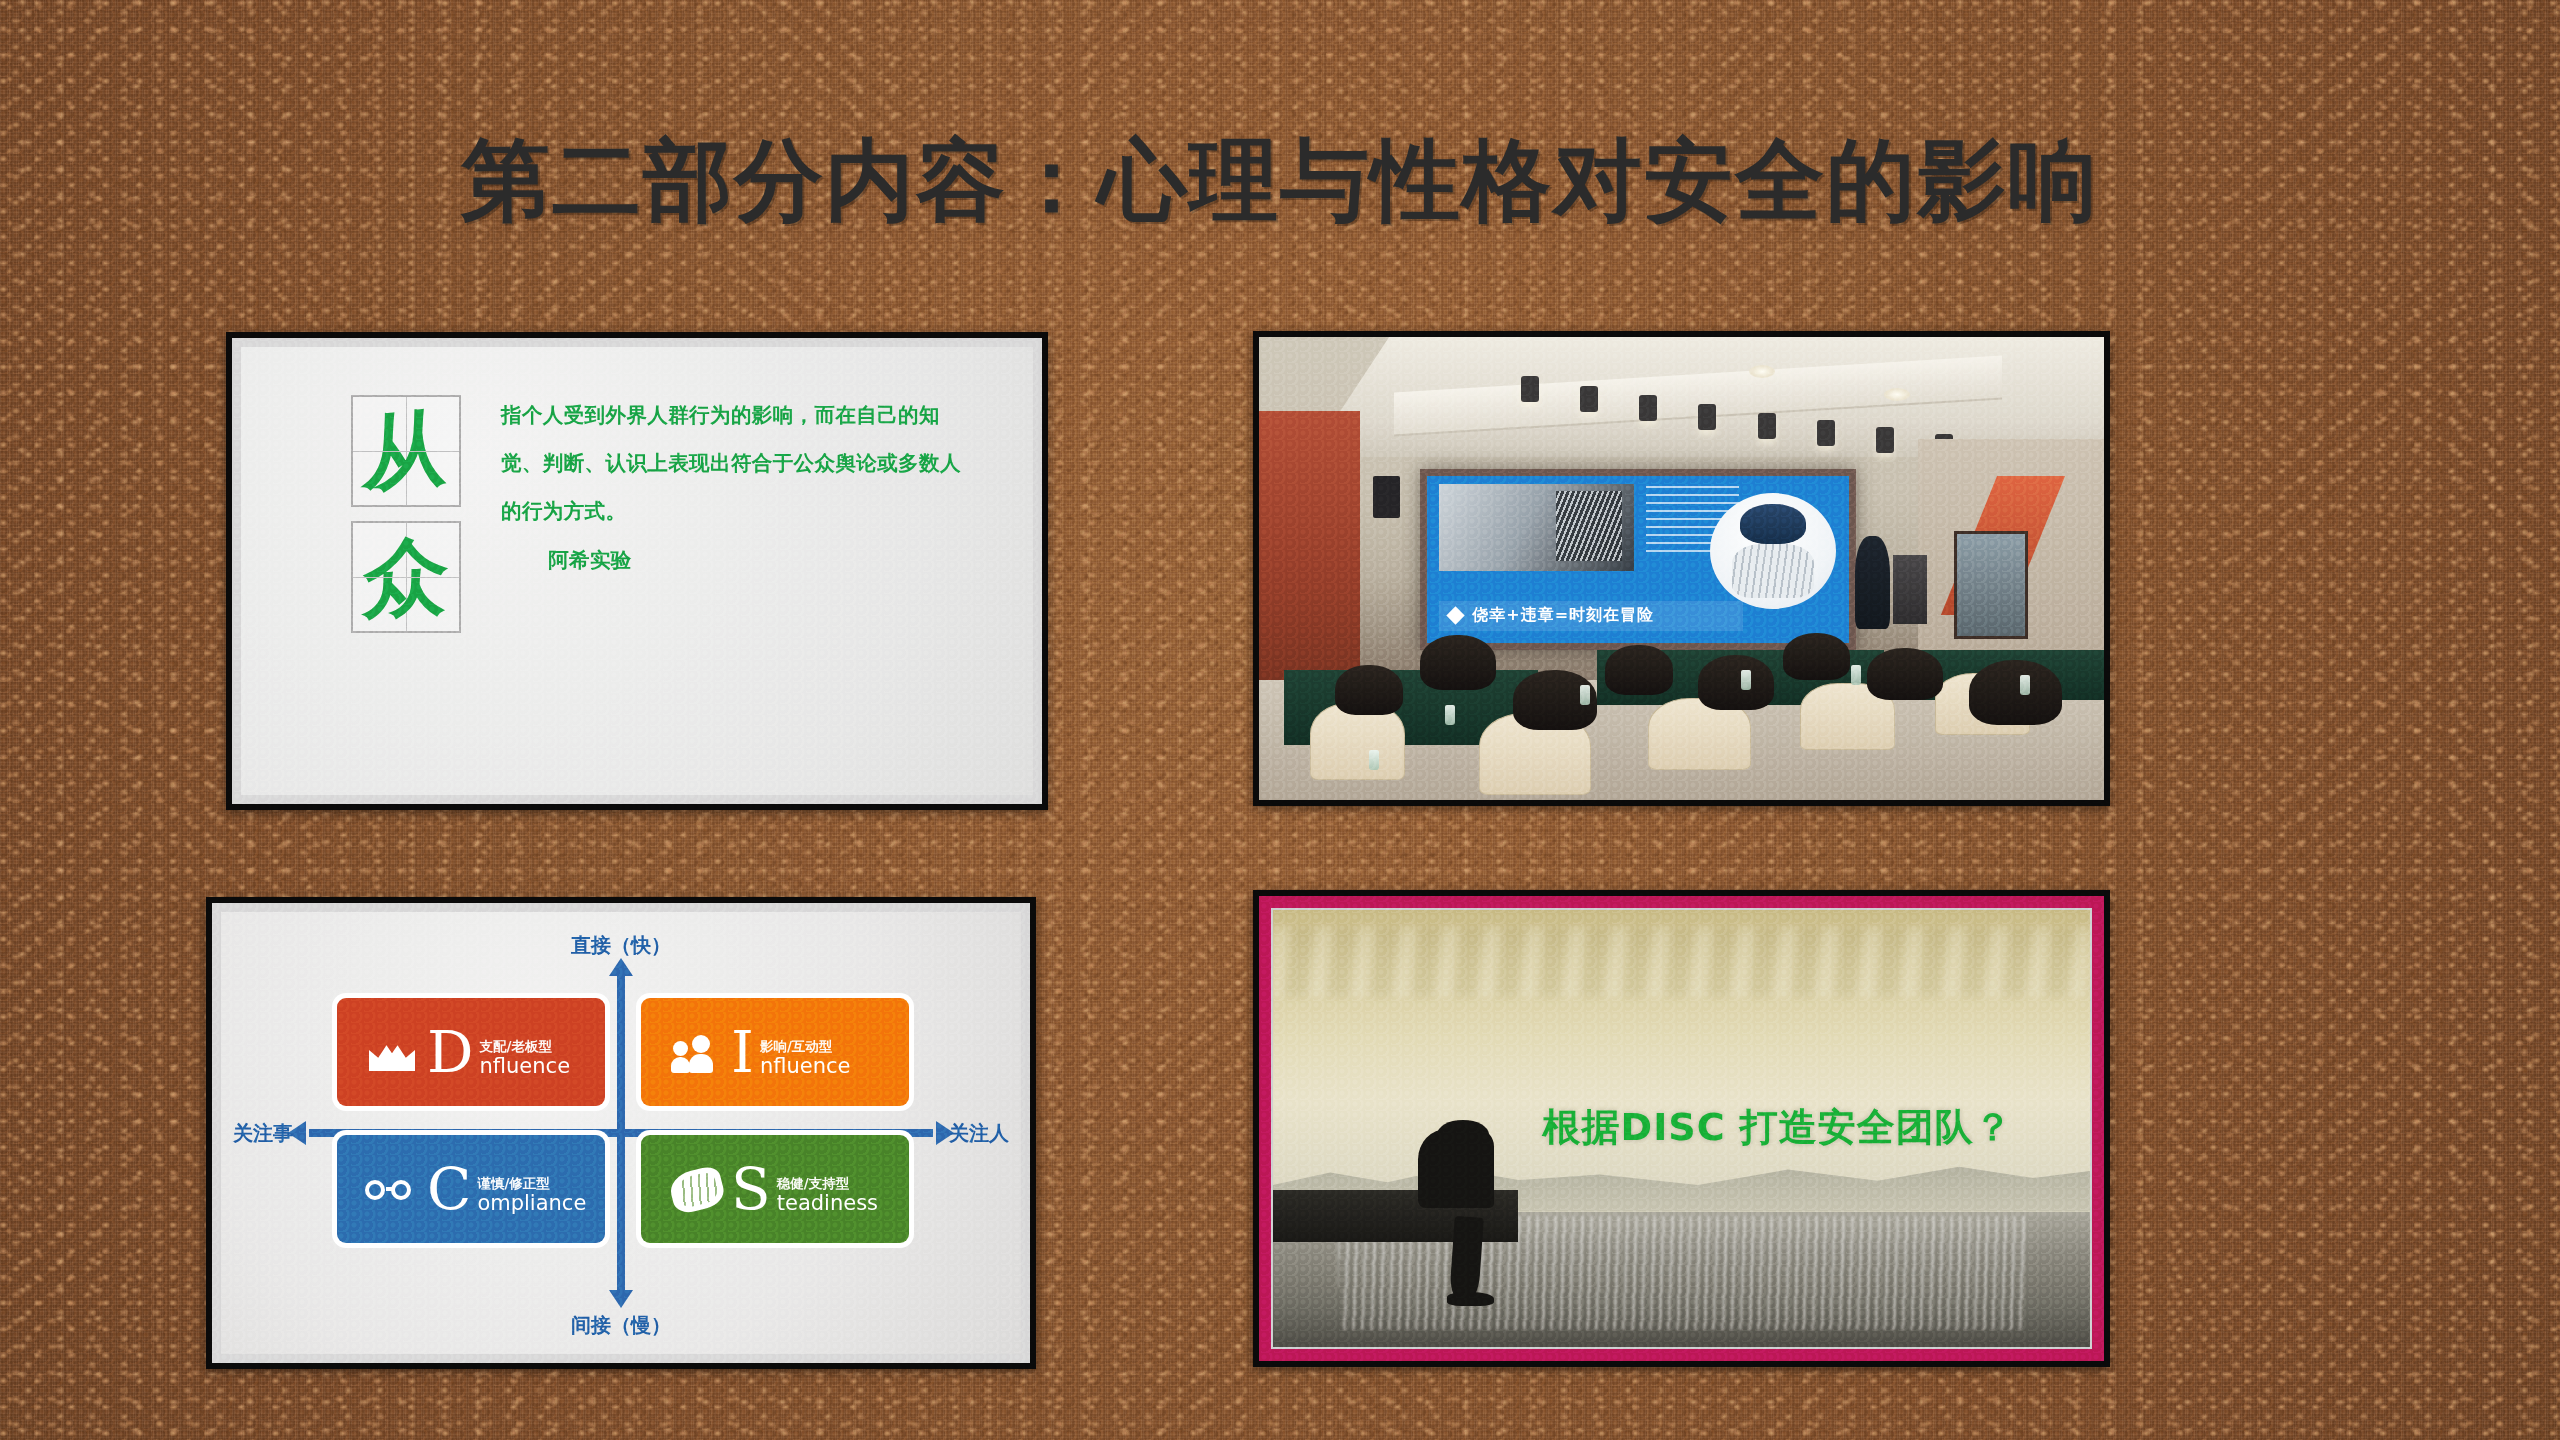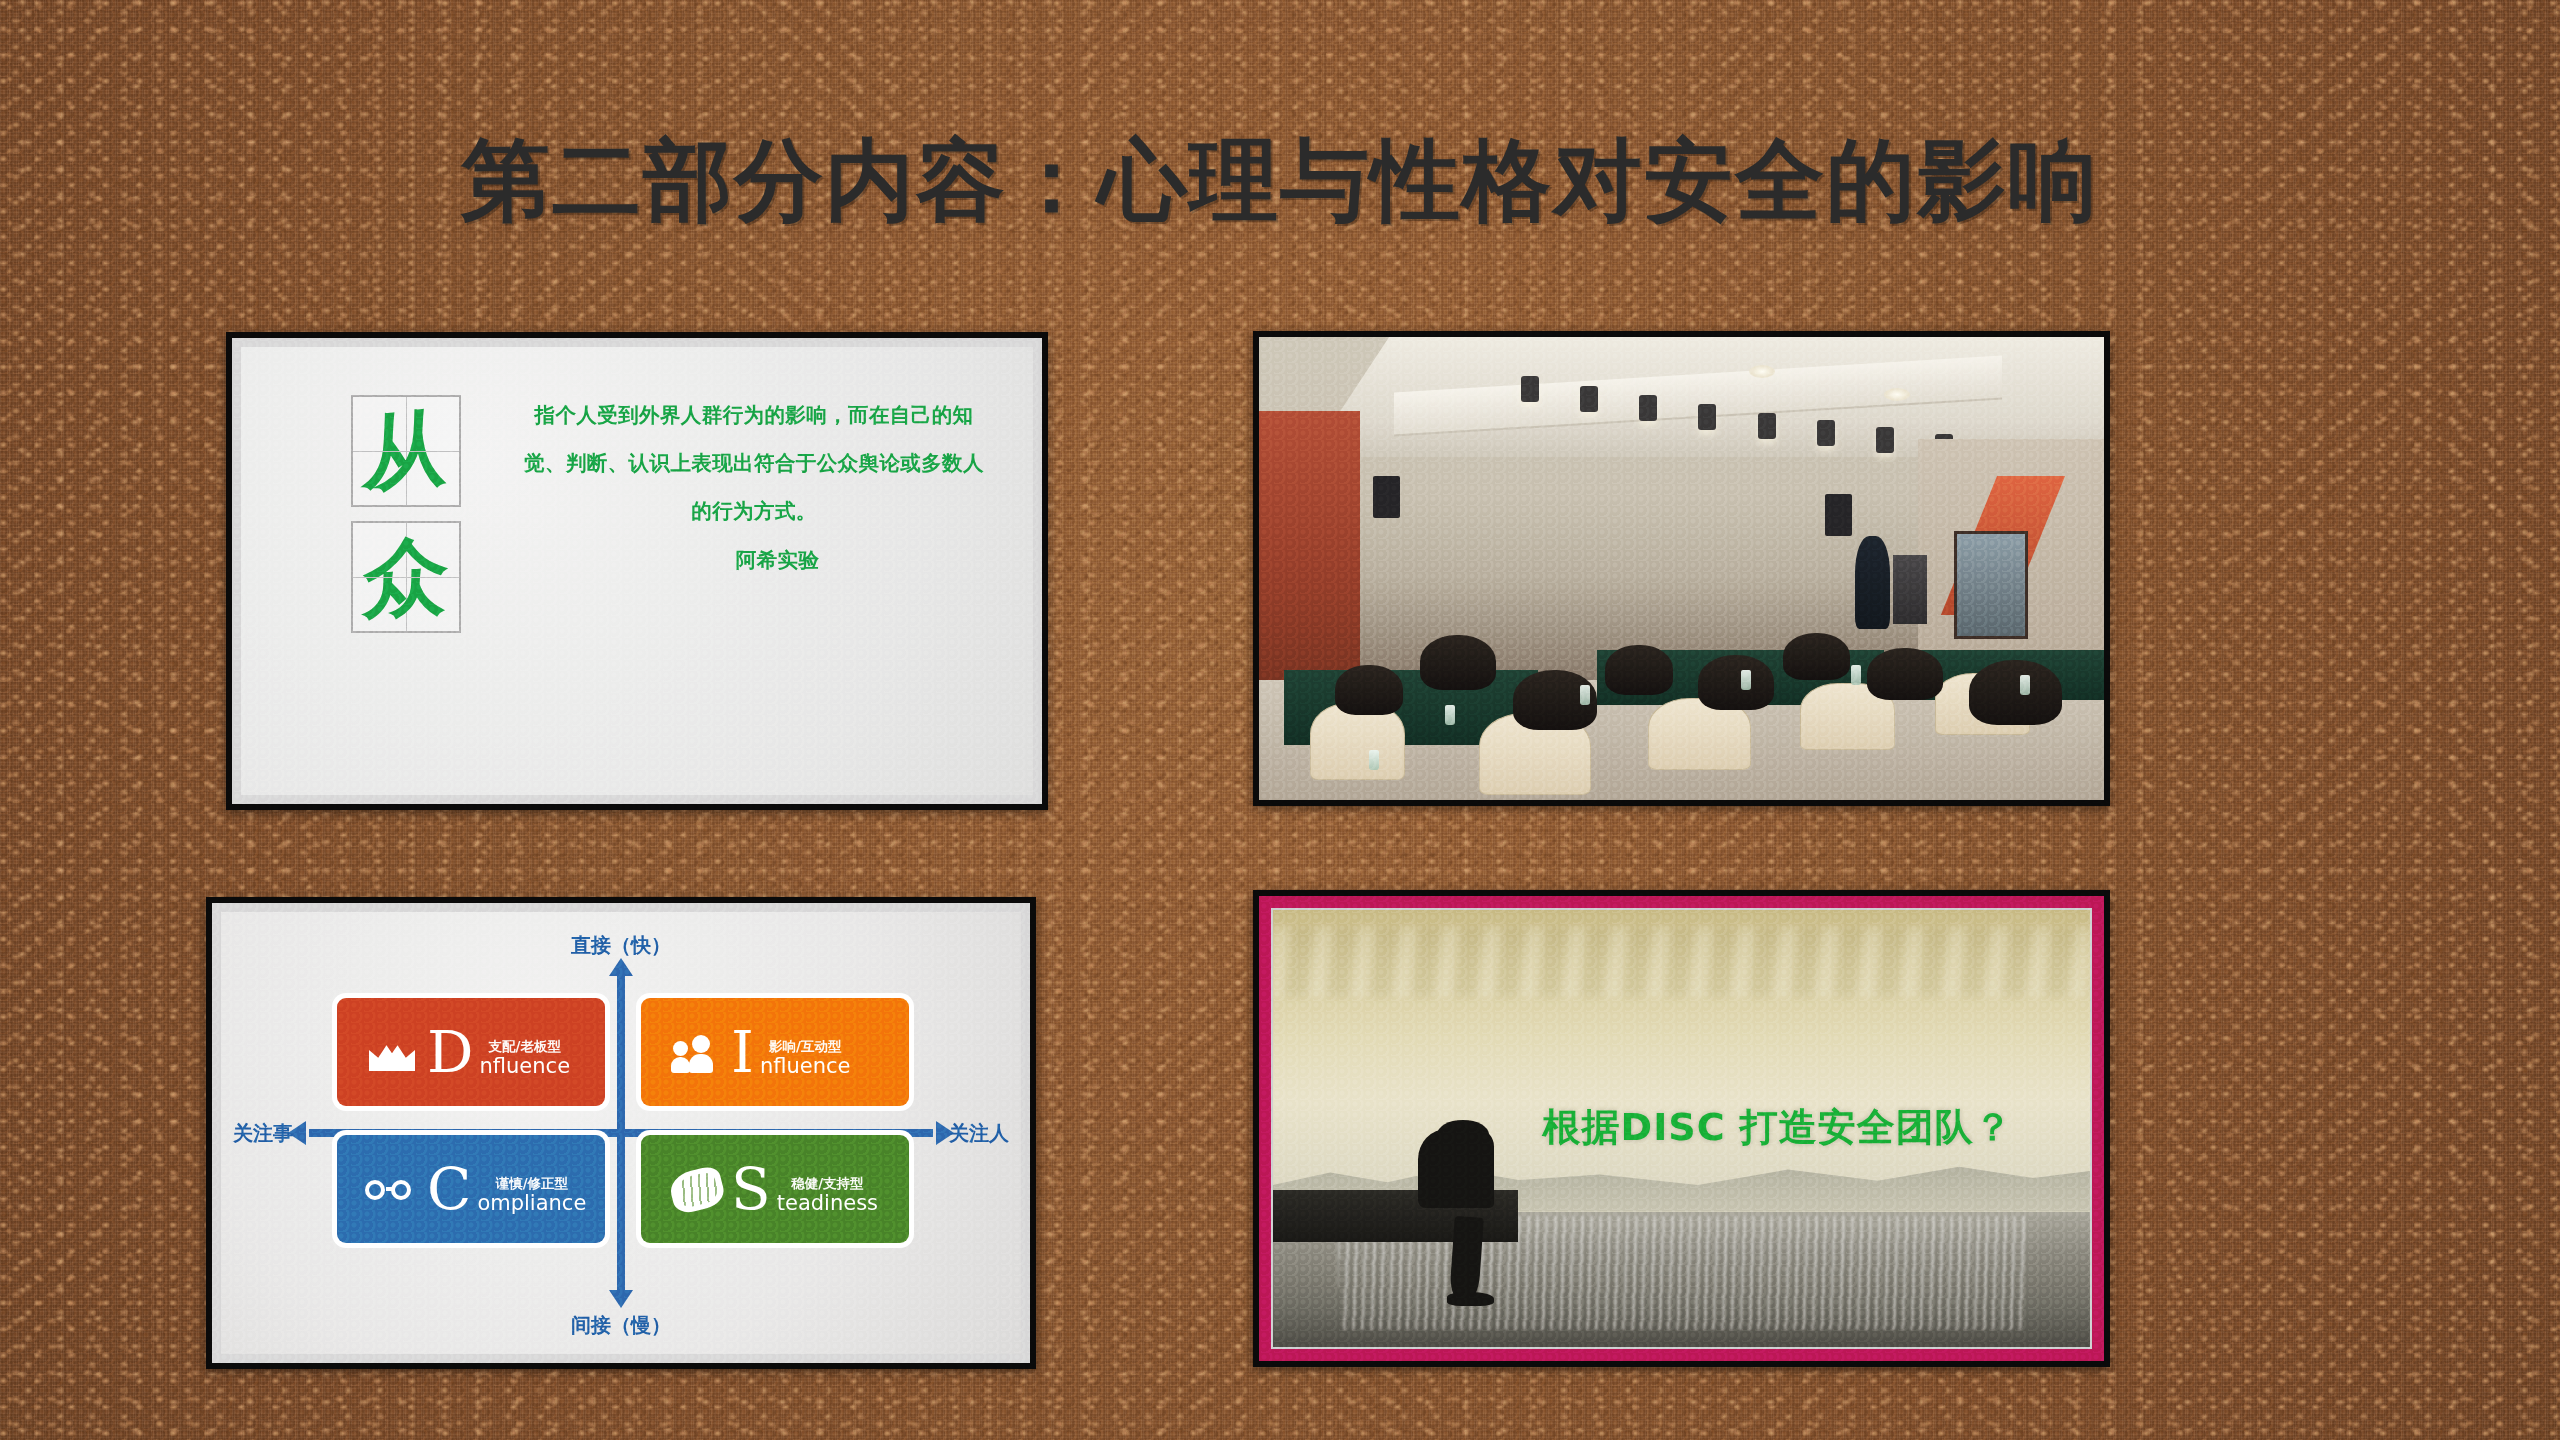--- a/index.html
+++ b/index.html
@@ -53,21 +53,20 @@
     z-index:5;
   }
 
   
   .panel{
     position:absolute;
     border:6px solid #0a0a0a;
     background:#d9dadb;
     box-shadow:0 3px 10px rgba(0,0,0,.45);
     overflow:hidden;
-    text-align:center;
   }
   .panel .mat{position:absolute;inset:0;overflow:hidden;}
 
   
   #panel-conformity{ left:226px; top:332px; width:810px; height:466px; }
   #panel-training  { left:1253px;top:331px; width:845px; height:463px; }
   #panel-disc      { left:206px; top:897px; width:818px; height:460px; }
   #panel-team      { left:1253px;top:890px; width:845px; height:465px; }
 
   
@@ -324,20 +323,32 @@
       <div class="downlight" style="left:74%;top:11%;"></div>
 
       <div class="wall-left"></div>
       <div class="wall-right"></div>
       <div class="neon"></div>
       <div class="floor"></div>
 
       <div class="speaker-box" style="left:13.5%;top:30%;"></div>
       <div class="speaker-box" style="left:67%;top:34%;"></div>
 
+      <div class="screen">
+        <div class="screen-photoblock"></div>
+        <div class="screen-smalltext"></div>
+        <div class="screen-circle">
+          <div class="helmet"></div>
+          <div class="hands"></div>
+        </div>
+        <div class="screen-banner">
+          <span class="diamond"></span>
+          <span class="btxt">侥幸+违章=时刻在冒险</span>
+        </div>
+      </div>
 
       <div class="presenter"></div>
       <div class="podium"></div>
       <div class="doorway"></div>
 
       <div class="audience">
         <div class="table" style="left:3%;bottom:22%;width:30%;height:30%;"></div>
         <div class="table" style="left:40%;bottom:38%;width:34%;height:22%;"></div>
         <div class="table" style="left:75%;bottom:40%;width:25%;height:20%;"></div>
 

